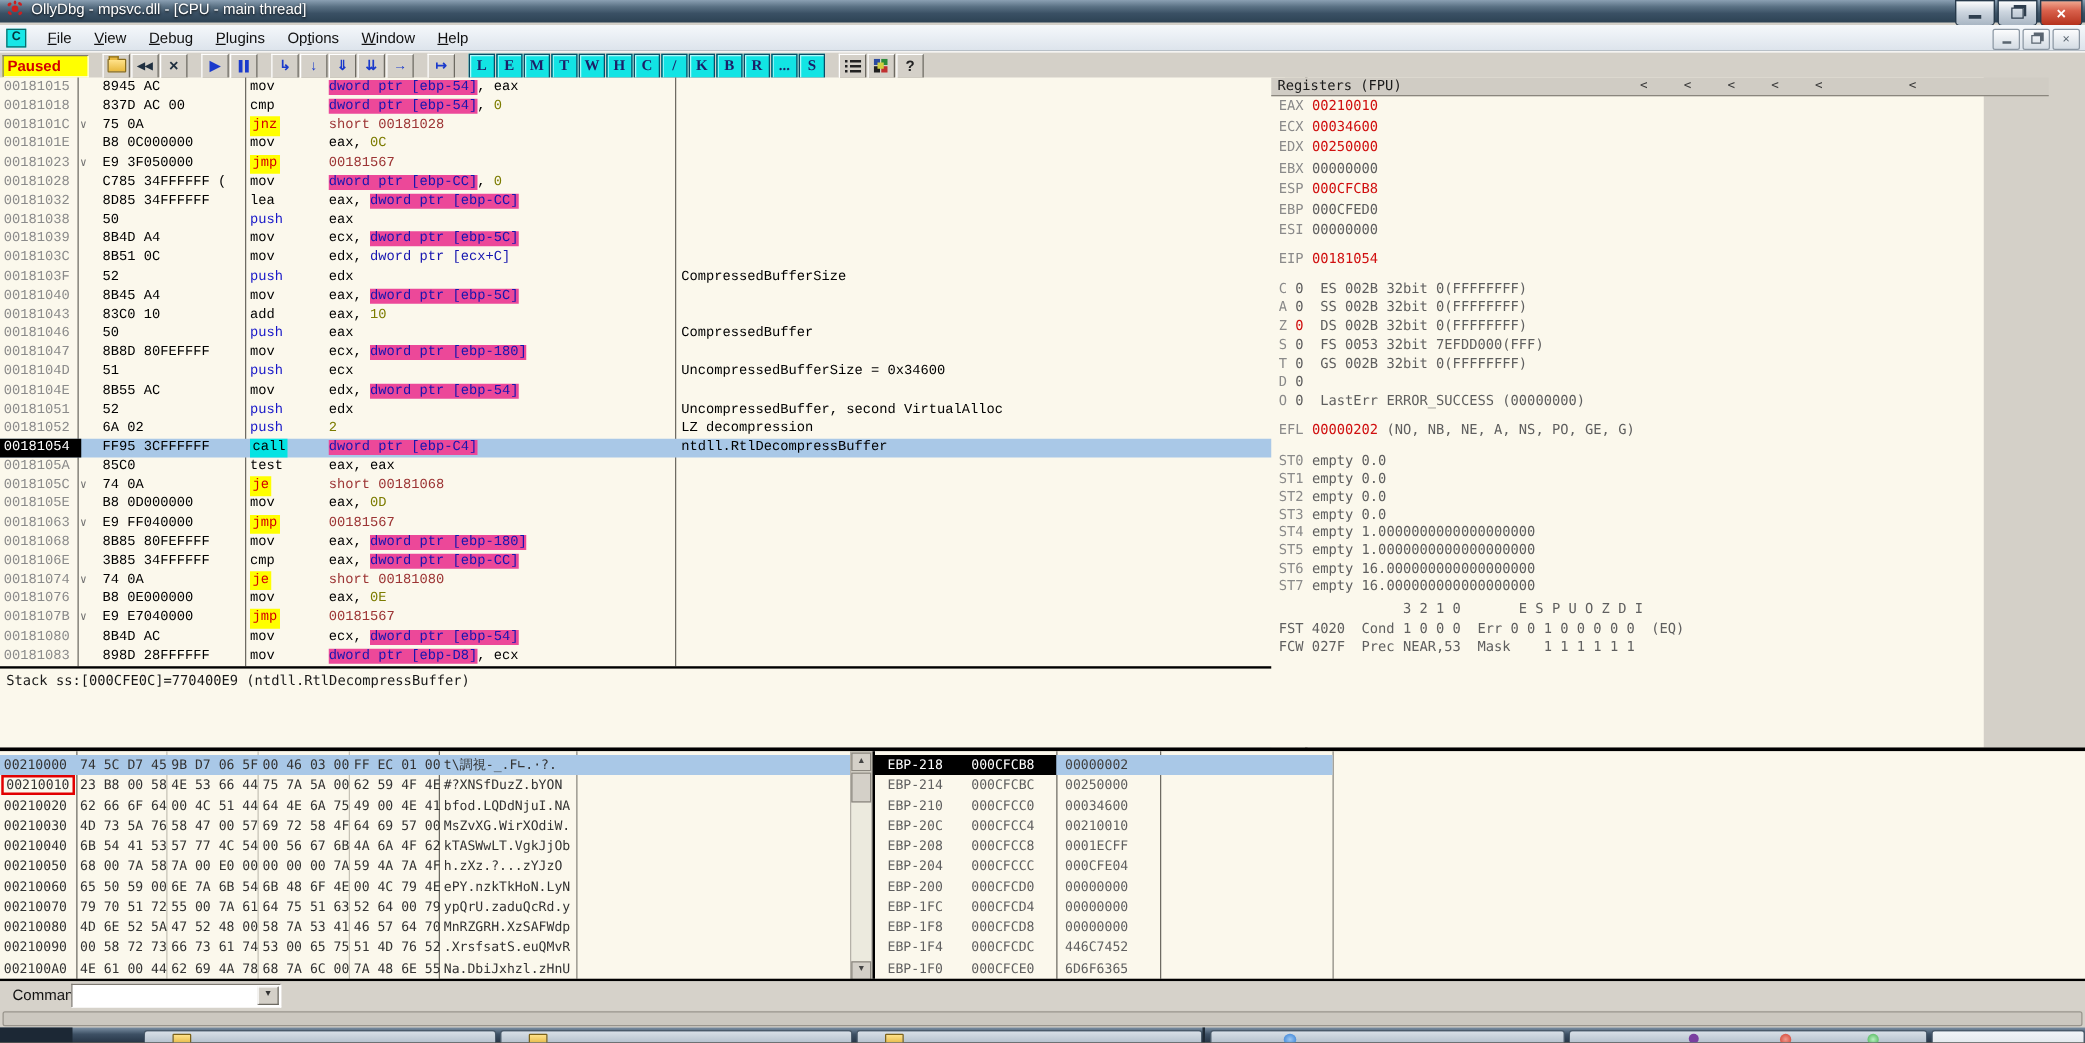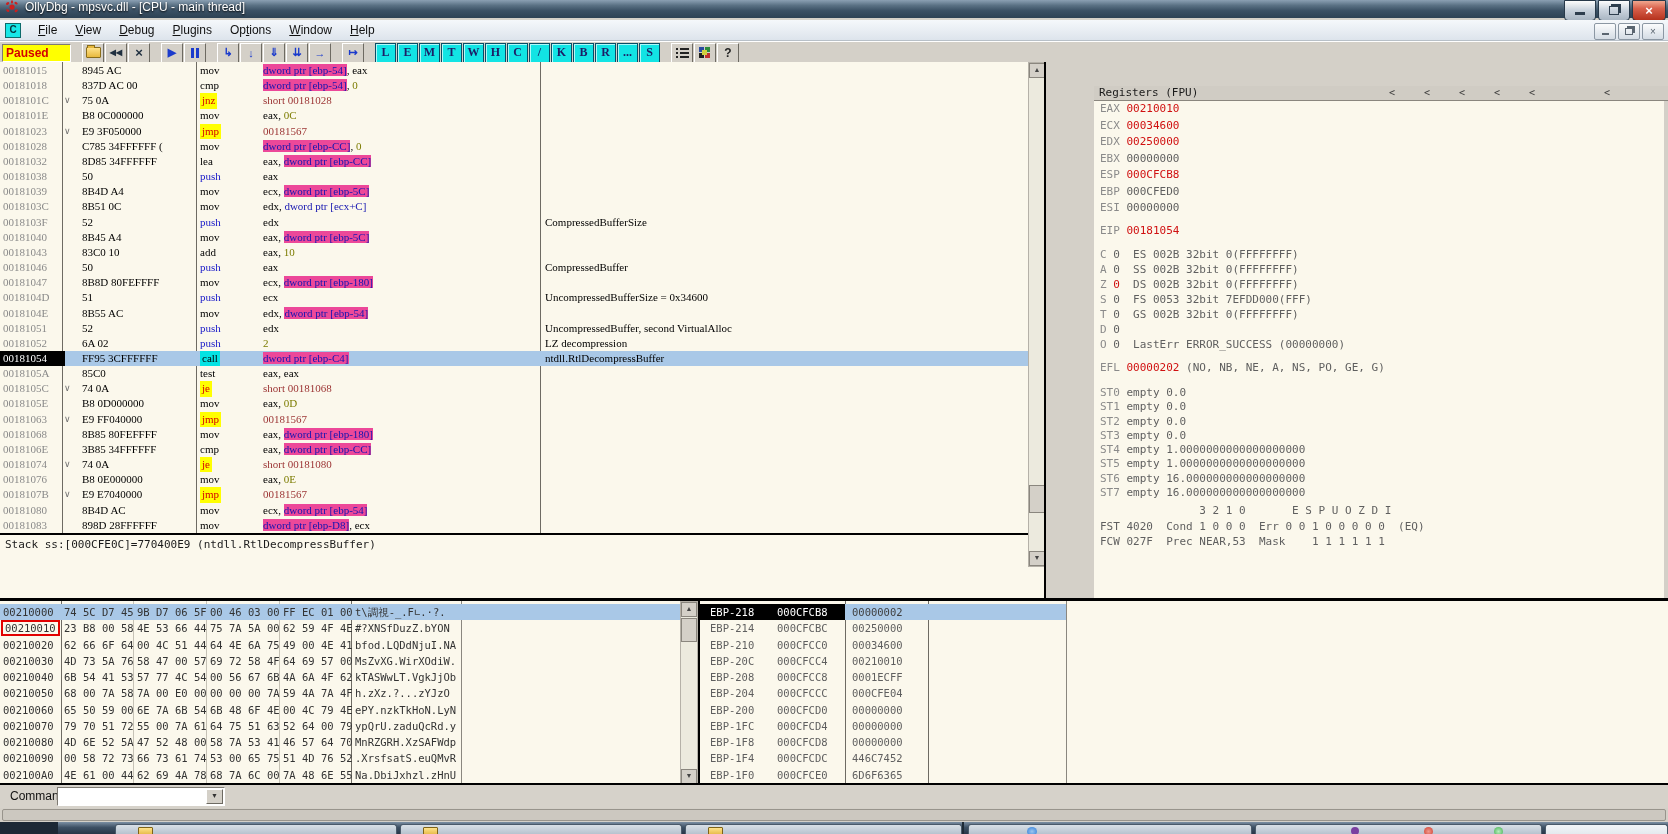--- a/index.html
+++ b/index.html
@@ -51,21 +51,21 @@
   .tbbtn svg{display:block;}
 
   
   .pane{background:#fbf8ec;position:absolute;}
   .vline{position:absolute;top:0;bottom:0;width:1px;background:#6e6b63;}
   .vline.light{background:#c6c2b6;}
 
   
   #disasm{left:0;top:62px;width:1044px;height:471px;}
   #dis-rows{position:absolute;left:0;top:1px;width:1028px;}
-  .dr{position:relative;height:15.16px;line-height:15.3px;font-family:Liberation Serif, serif;font-size:11px;color:#000;padding-left:22px;}
+  .dr{position:relative;height:15.16px;line-height:15.3px;font-family:Liberation Mono, monospace;font-size:11px;color:#000;padding-left:22px;}
   .dr.sel{background:#a9c8e7;}
   .da{position:absolute;left:3px;width:59px;color:#8a8a8a;}
   .dr.sel .da{left:0;width:62px;padding-left:3px;background:#000;color:#fff;}
   .dj{position:absolute;left:64px;color:#707070;font-size:9px;}
   .db{position:absolute;left:82px;white-space:pre;}
   .dm{position:absolute;left:200px;}
   .do{position:absolute;left:263px;white-space:pre;}
   .dc{position:absolute;left:545px;white-space:pre;}
   .m-p{color:#000;}
   .m-push{color:#1717c8;}
@@ -86,21 +86,21 @@
   .sb .arr{position:absolute;left:0;right:0;height:13px;background:#d4d0c8;border:1px solid #8a867e;
     text-align:center;font-size:7px;line-height:12px;color:#444;}
   .sb .arr.up{top:0;}
   .sb .arr.down{bottom:0;}
   .sb .thumb{position:absolute;left:0;right:0;background:#d4d0c8;border:1px solid #8a867e;}
   #dscroll{left:1028px;top:62px;width:16px;height:503px;}
   #dscroll .thumb{top:422px;height:26px;}
   #vdiv1{position:absolute;left:1044px;top:62px;width:2px;height:536px;background:#000;}
 
   
-  #registers{left:1094px;top:62px;width:570px;height:536px;margin-top:24px;}
+  #registers{left:1017px;top:62px;width:570px;height:536px;}
   #reg-head{position:absolute;left:0;top:0;width:622px;height:14px;background:#d0ccc4;border-bottom:1px solid #8a867e;
     font-family:"DejaVu Sans Mono",monospace;font-size:11px;line-height:14px;color:#1a1a1a;}
   #reg-title{margin-left:5px;}
   .chev{position:absolute;top:0;color:#3a3a3a;font-size:10px;}
   #reg-body{position:absolute;left:6px;top:15px;right:2px;font-family:"DejaVu Sans Mono",monospace;color:#5f5f5f;}
   .rline{height:16.5px;line-height:16.5px;font-size:11px;white-space:pre;}
   .fline{height:15px;line-height:15px;font-size:11px;white-space:pre;}
   .sline{height:14.3px;line-height:14.3px;font-size:11px;white-space:pre;}
   .pline{height:15.5px;line-height:15.5px;font-size:11px;white-space:pre;}
   .rlab{color:#8a8a8a;}

